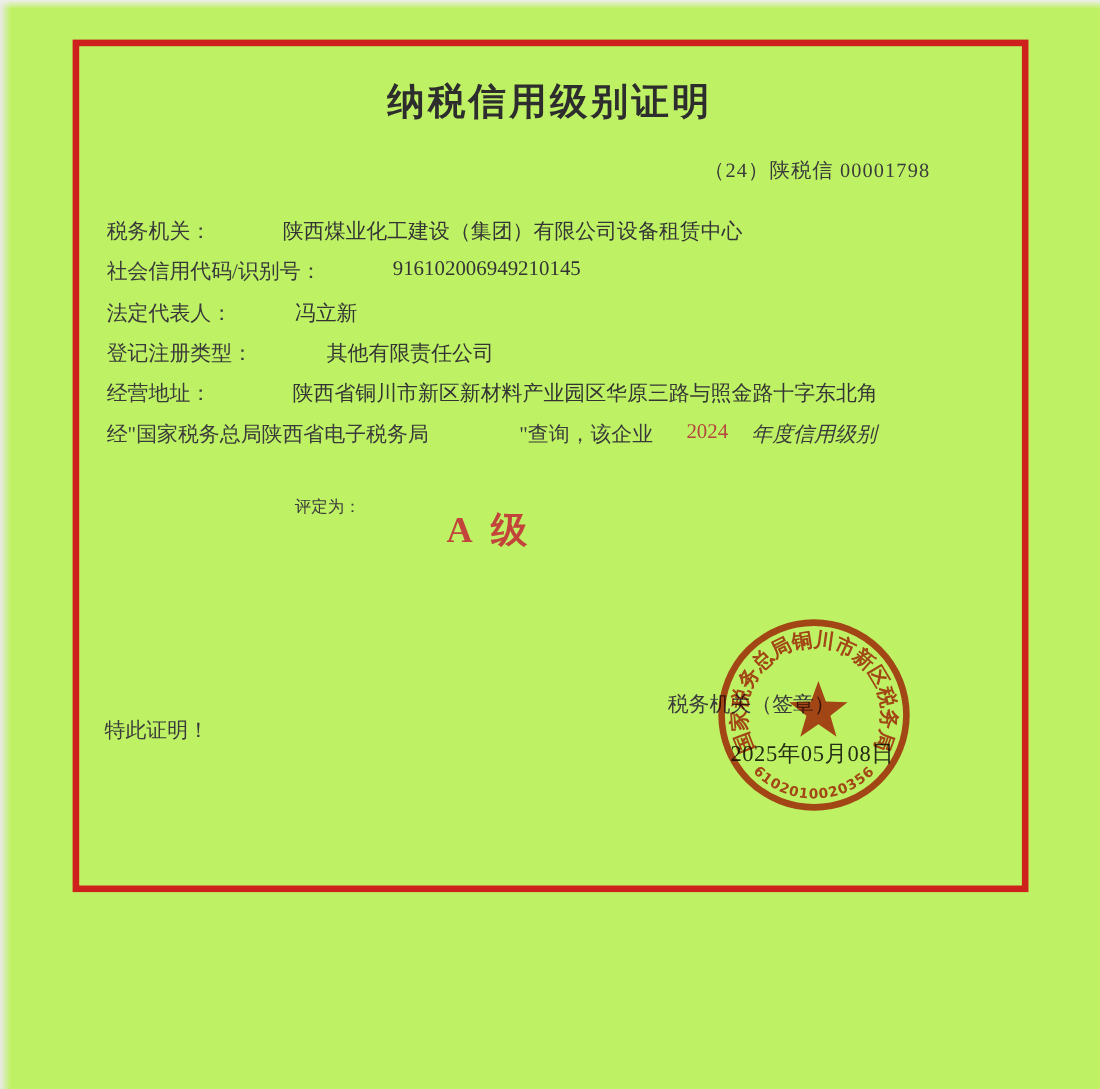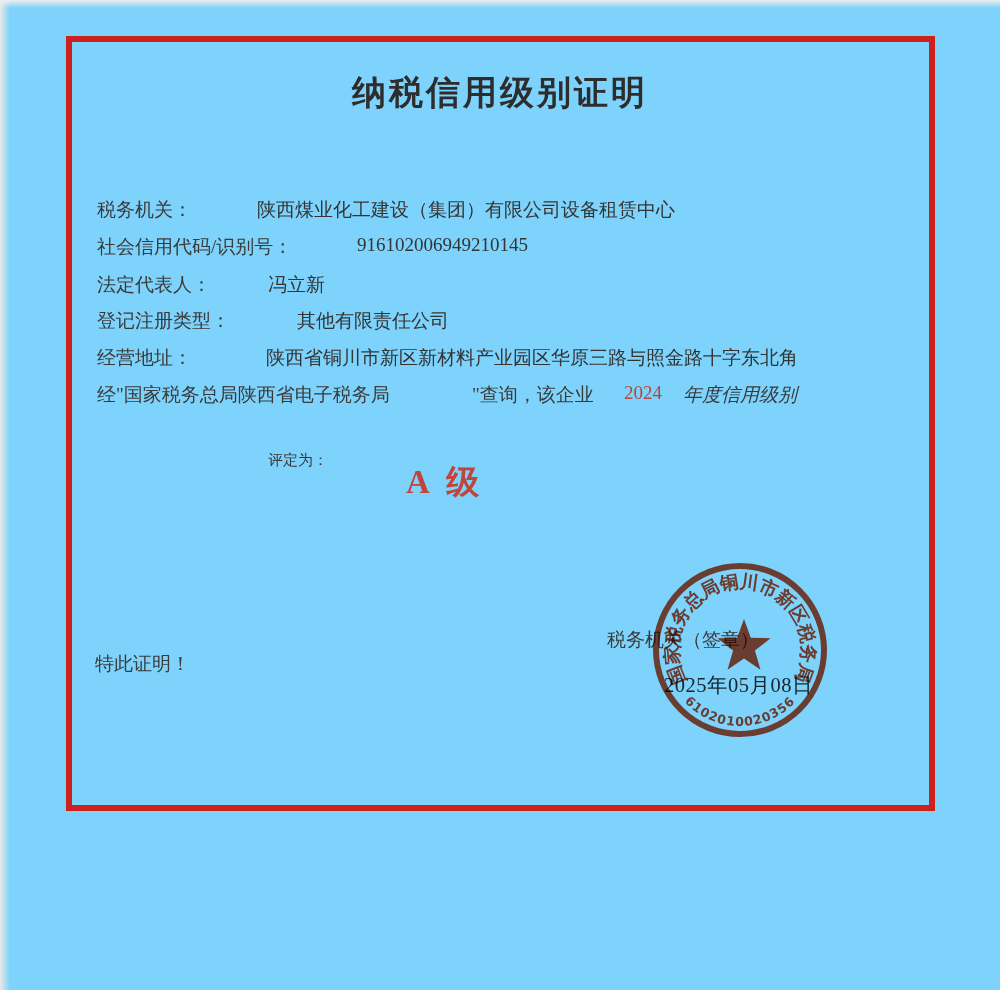--- a/index.html
+++ b/index.html
@@ -1,19 +1,19 @@
 <!DOCTYPE html>
 <html><head>
 <meta charset="utf-8">
 <style>
   html,body{margin:0;padding:0;background:#ffffff;}
   .page{
     position:relative;
     width:1000px;height:990px;
-    background:#7dd3fc;
+    background:#bef264;
     overflow:hidden;
     font-family:"Liberation Serif","DejaVu Serif",serif;
     color:#3d3d3d;
   }
   .scan-edge-left{position:absolute;left:0;top:0;width:10px;height:100%;
     background:linear-gradient(90deg,#e9e9e7,rgba(250,250,248,0));}
   .scan-edge-top{position:absolute;left:0;top:0;width:100%;height:8px;
     background:linear-gradient(180deg,#eeeeec,rgba(250,250,248,0));}
   .frame{
     position:absolute;left:66px;top:36px;width:857px;height:763px;
@@ -71,20 +71,21 @@
 <body>
 
 <div class="page">
   <div class="scan-edge-left"></div>
   <div class="scan-edge-top"></div>
 
   <div class="frame"></div>
 
   <div class="title">纳税信用级别证明</div>
 
+  <div class="certno">（24）陕税信 00001798</div>
 
   <div class="row r1">
     <span class="lbl">税务机关：</span>
     <span class="val">陕西煤业化工建设（集团）有限公司设备租赁中心</span>
   </div>
   <div class="row r2">
     <span class="lbl">社会信用代码/识别号：</span>
     <span class="val">916102006949210145</span>
   </div>
   <div class="row r3">

